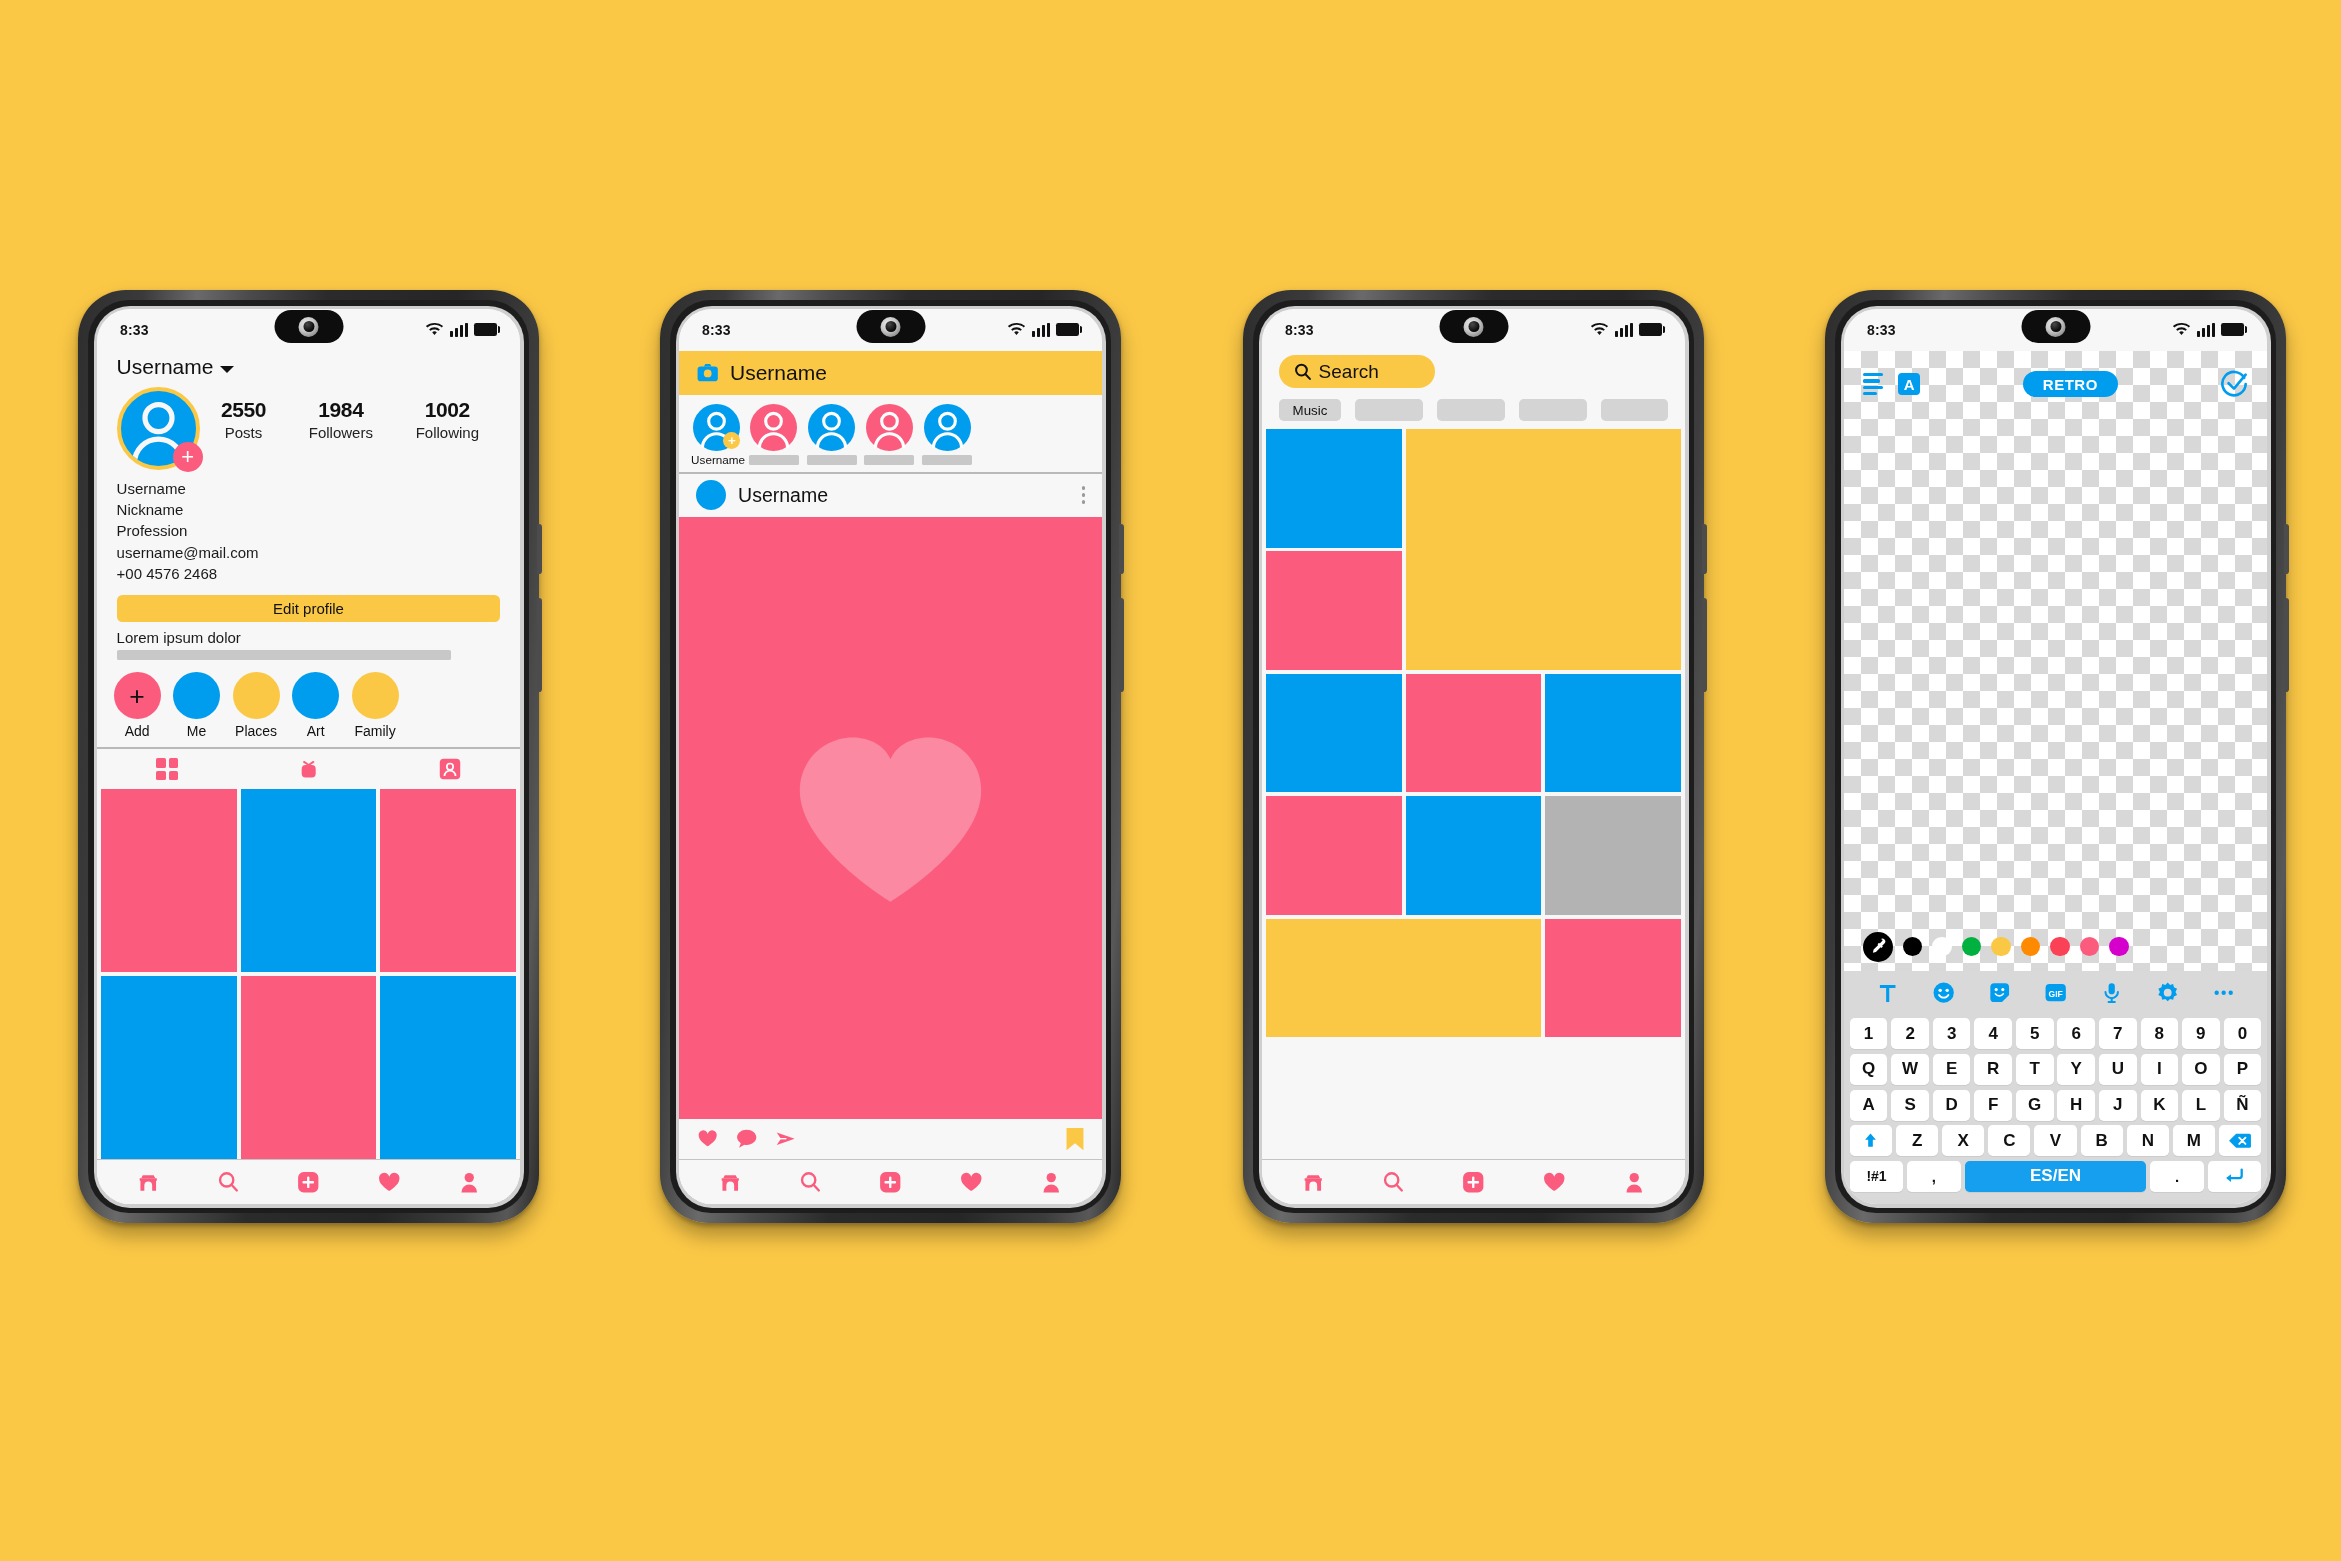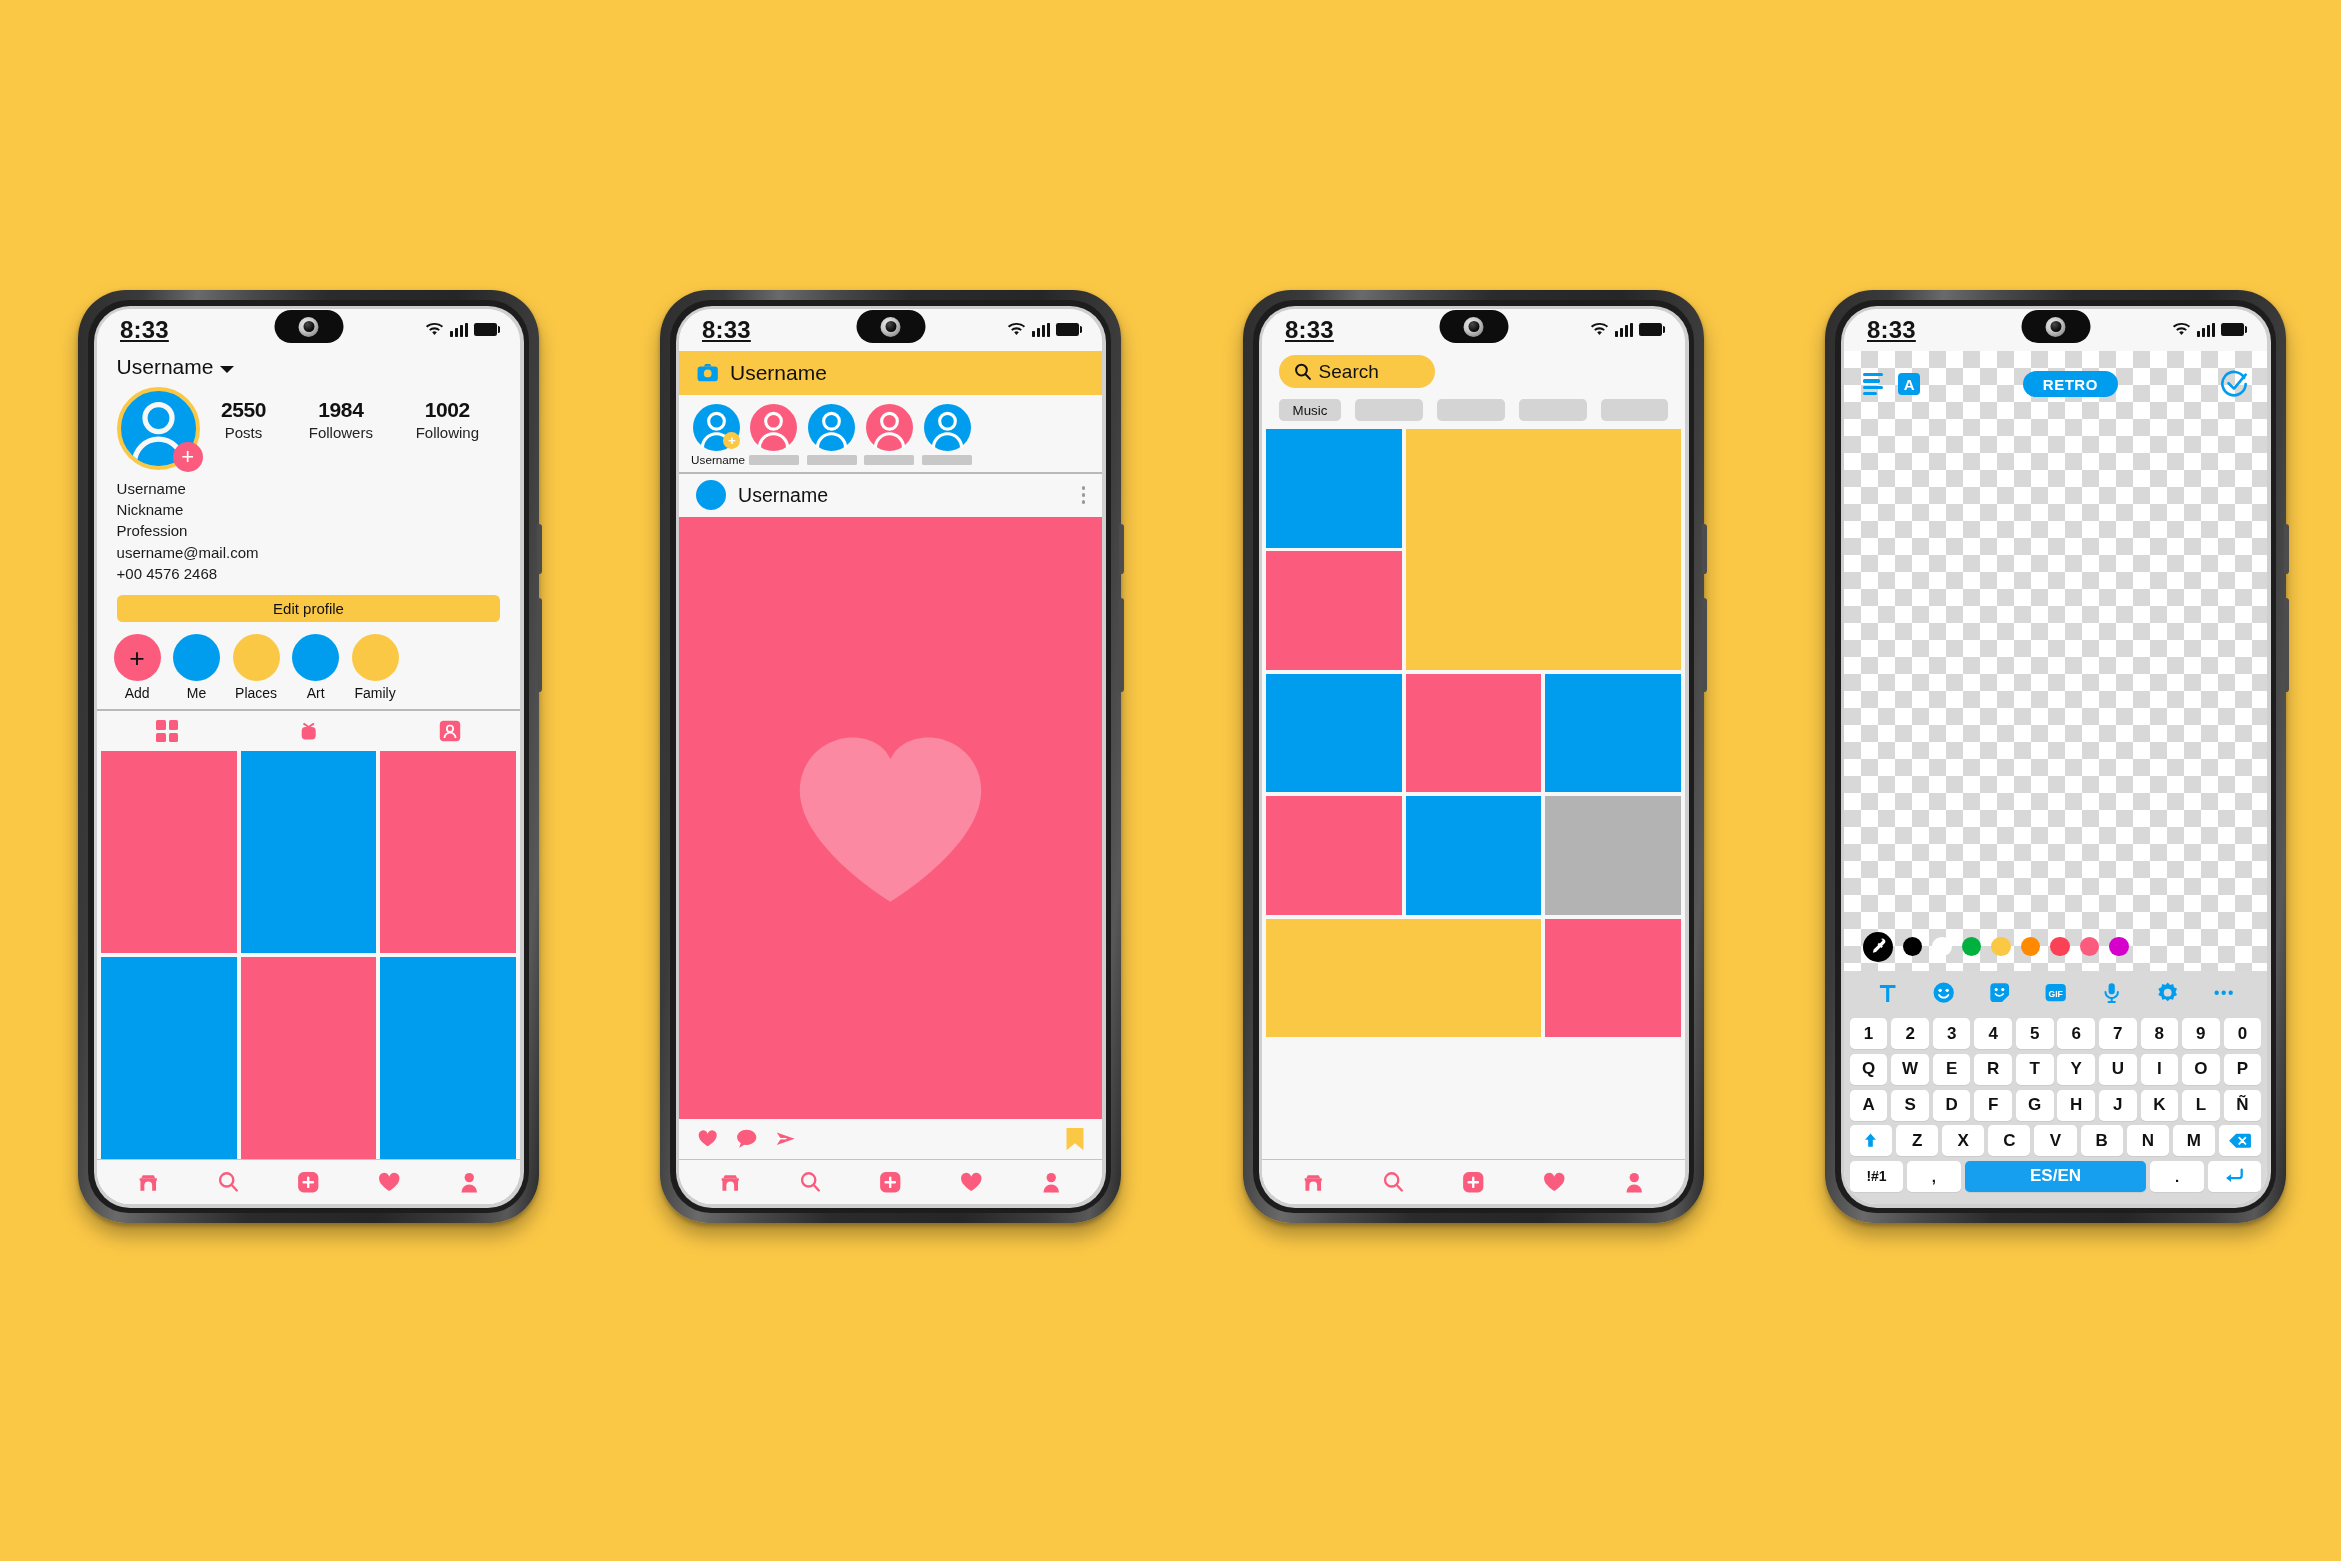--- a/index.html
+++ b/index.html
@@ -79,21 +79,21 @@
     height: 42px;
     flex: 0 0 42px;
     display: flex;
     align-items: center;
     justify-content: space-between;
     padding: 0 23.4px 0 23.4px;
     background: #f7f7f7;
     position: relative;
     z-index: 30;
   }
-  .status-time { font-size: 24px; font-weight: 700; color: #141414; letter-spacing: 0.2px; text-decoration: underline; }
+  .status-time { font-size: 14px; font-weight: 700; color: #141414; letter-spacing: 0.2px; }
   .status-icons { display: flex; align-items: center; gap: 5.5px; }
   .wifi-ico { width: 19px; height: 14px; }
   .sig-ico { display: flex; align-items: flex-end; gap: 2px; height: 14px; }
   .sig-ico i { display:block; width: 3.1px; background: #111; border-radius: 0.8px; }
   .sig-ico i:nth-child(1){ height: 5.5px; }
   .sig-ico i:nth-child(2){ height: 8.6px; }
   .sig-ico i:nth-child(3){ height: 11.7px; }
   .sig-ico i:nth-child(4){ height: 14px; }
   .batt {
     width: 23.4px; height: 12.5px; border-radius: 2.3px;
@@ -352,20 +352,24 @@
           <div class="p1-meta">
             <div>Username</div>
             <div>Nickname</div>
             <div>Profession</div>
             <div>username@mail.com</div>
             <div>+00 4576 2468</div>
           </div>
 
           <div class="edit-btn">Edit profile</div>
 
+          <div class="bio">
+            <div class="t">Lorem ipsum dolor</div>
+            <div class="bar"></div>
+          </div>
 
           <div class="highlights">
             <div class="hl">
               <div class="circ" style="background:#FB5C7D">+</div>
               <div class="nm">Add</div>
             </div>
             <div class="hl">
               <div class="circ" style="background:#009CEE"></div>
               <div class="nm">Me</div>
             </div>

